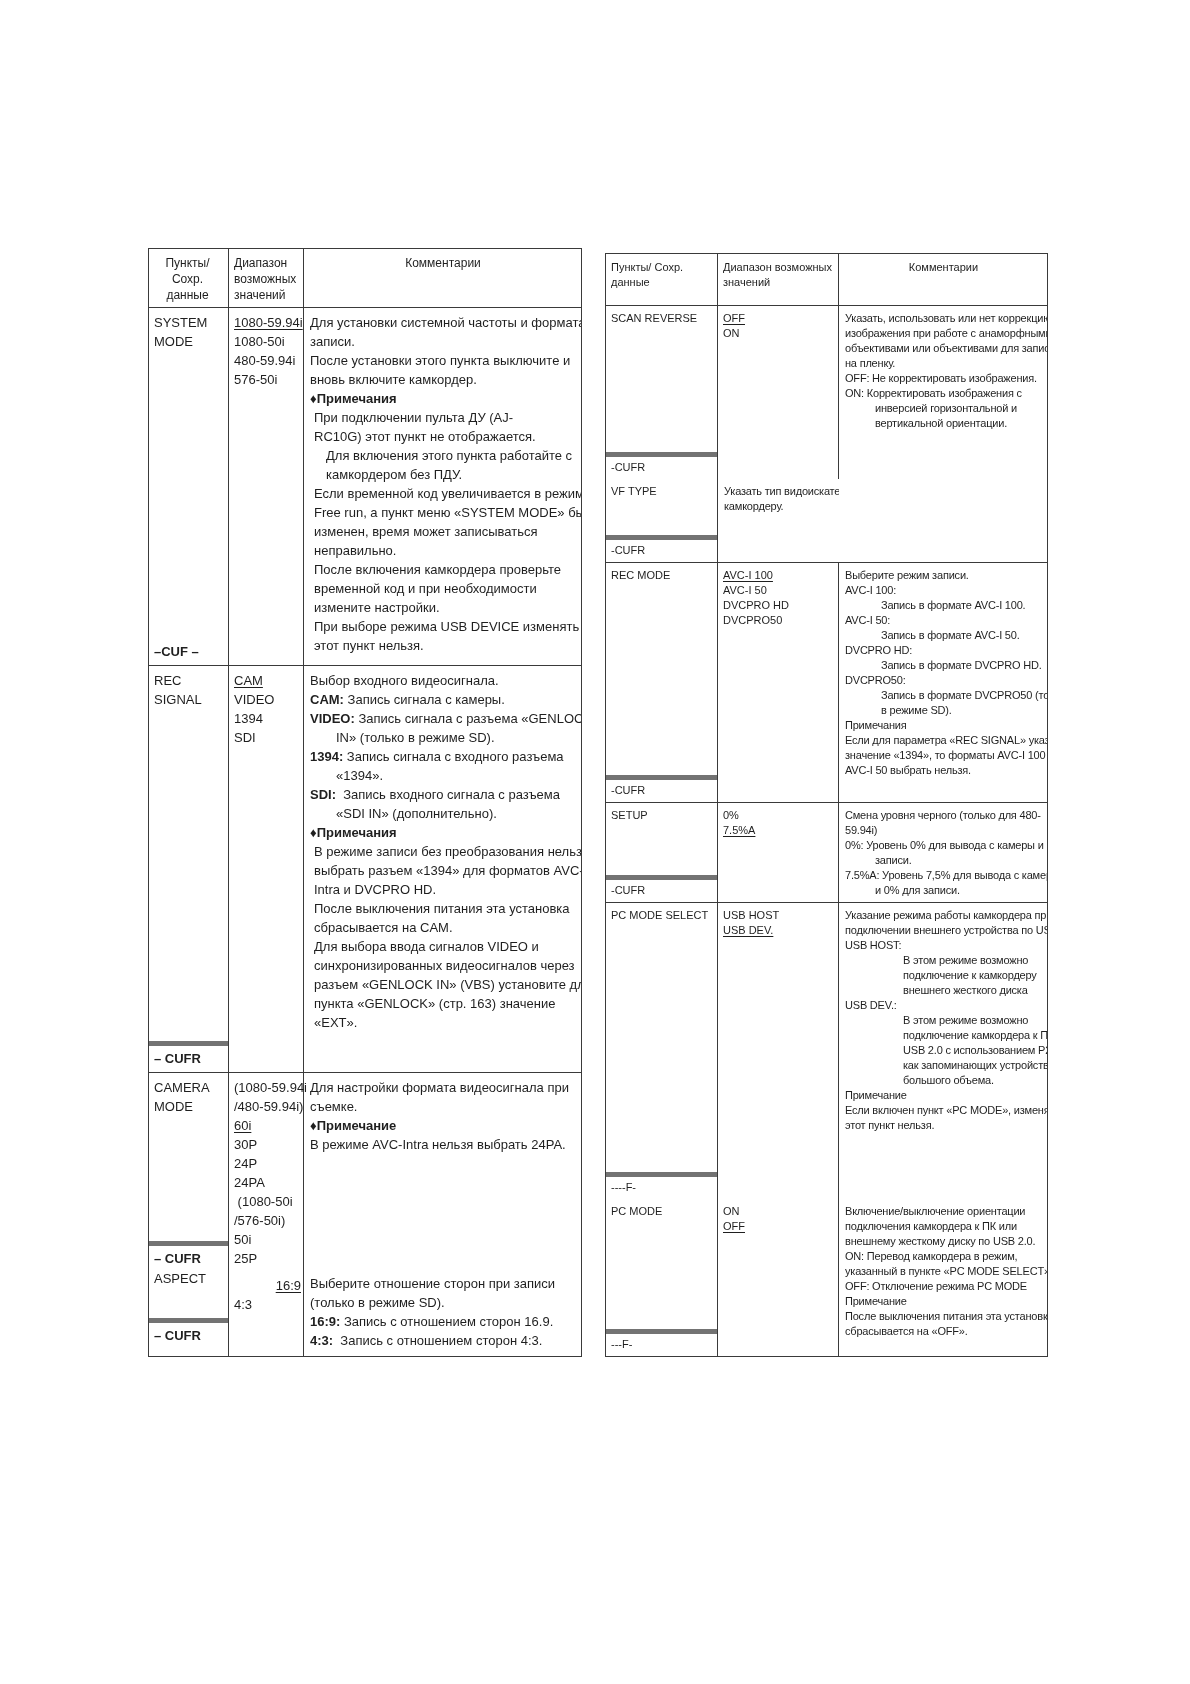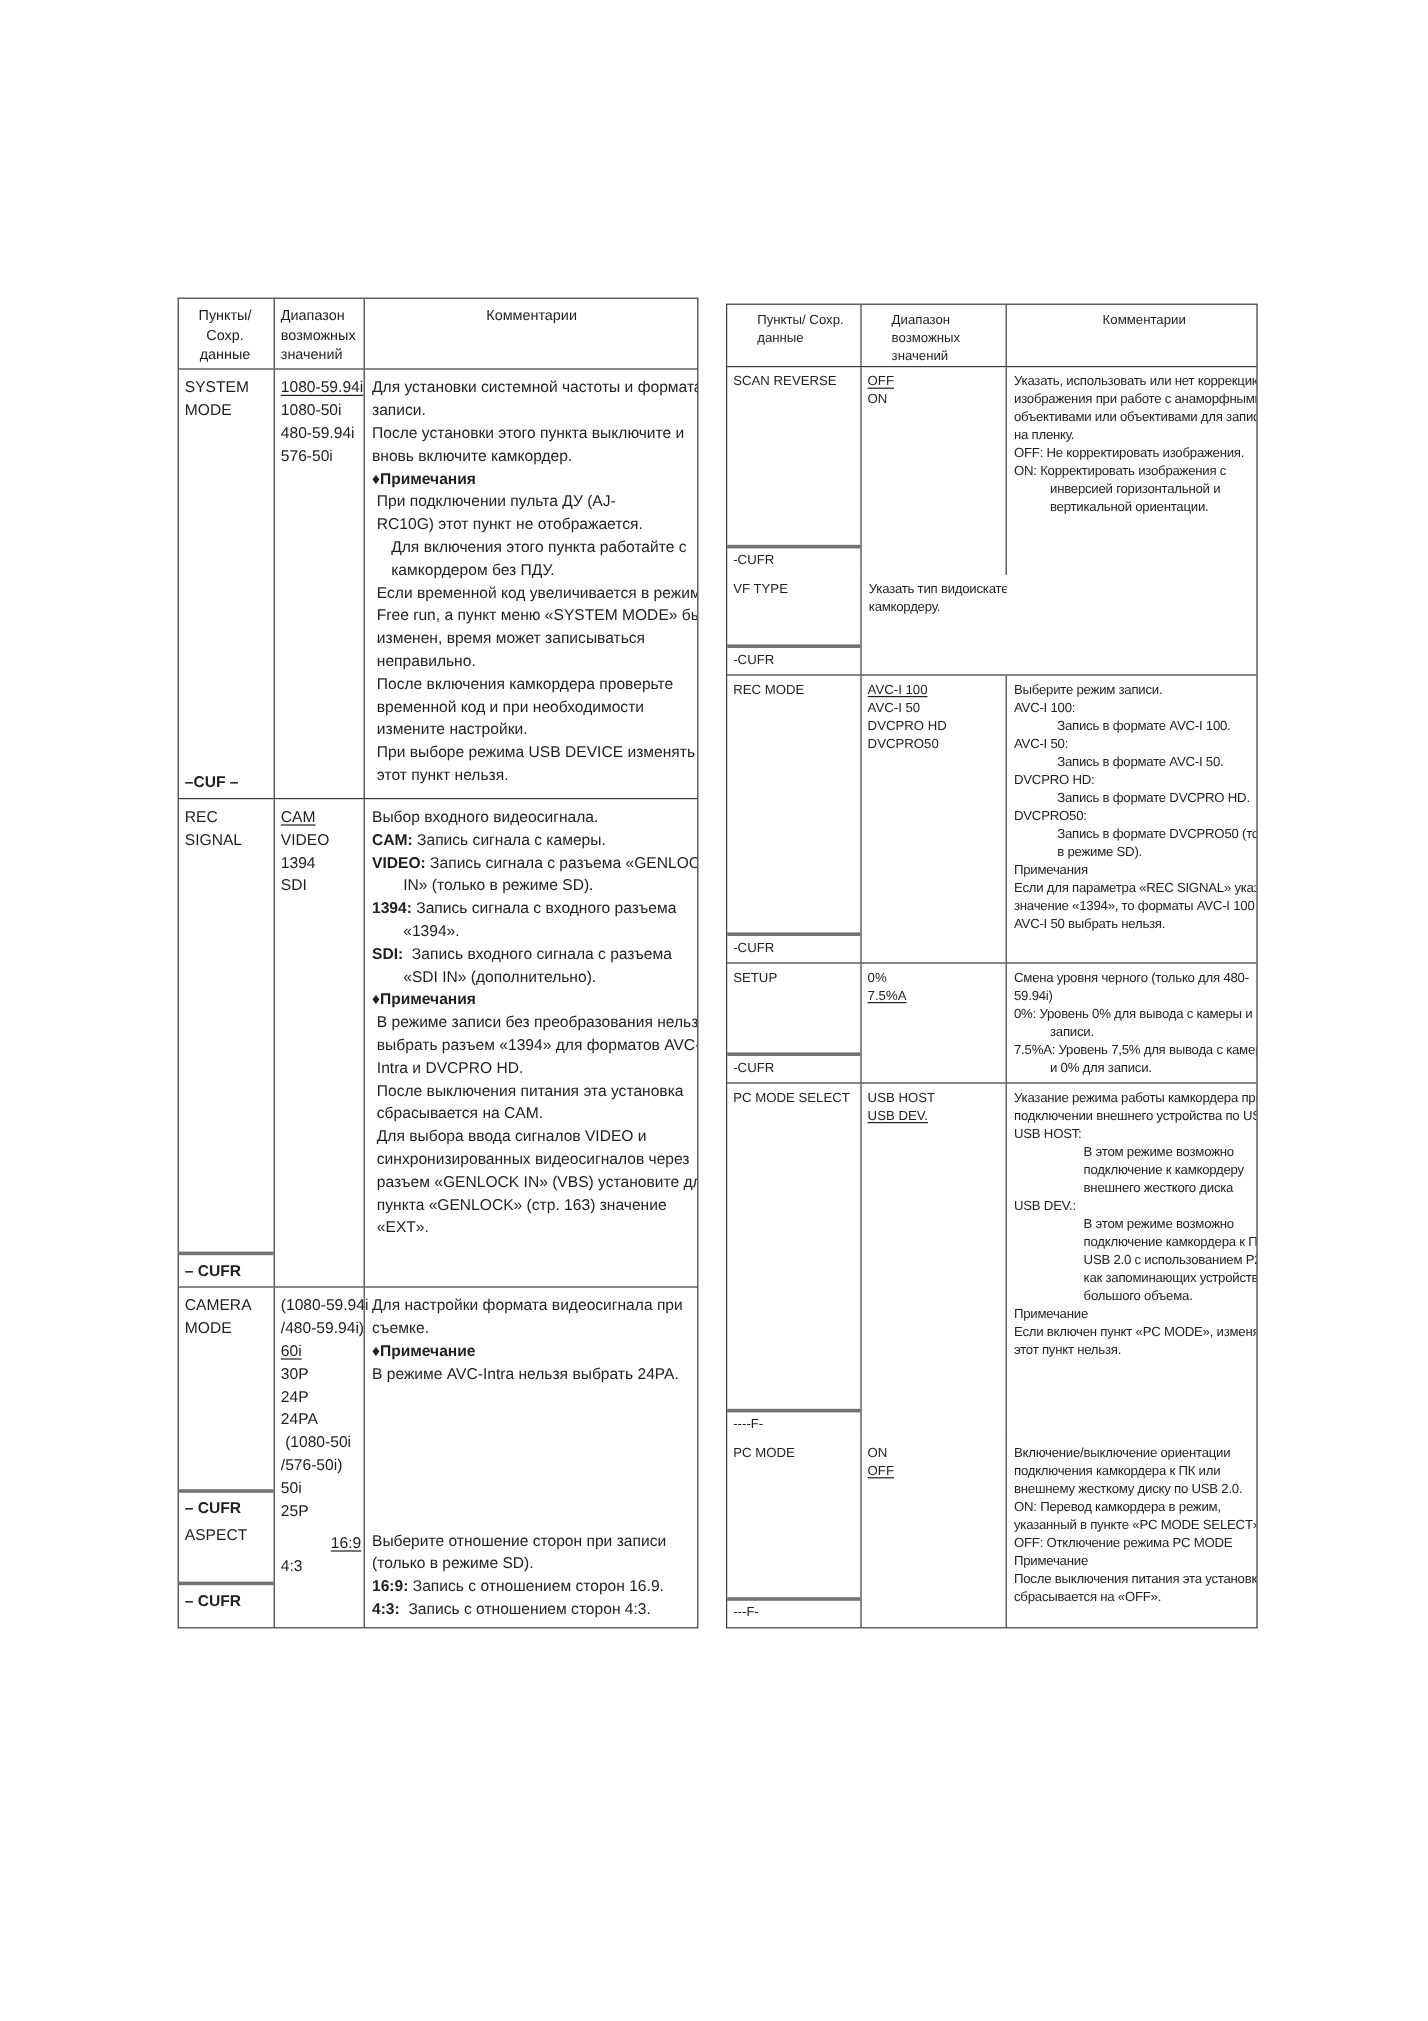--- a/index.html
+++ b/index.html
@@ -10,27 +10,27 @@
   .tbl{position:absolute;border:1px solid #3a3a3a;background:#fff;}
   .row{display:grid;grid-template-columns:var(--c1) var(--c2) 1fr;}
   .hdr{border-bottom:1px solid #3a3a3a;}
   .blk{position:relative;}
   .blk.bb{border-bottom:1px solid #3a3a3a;}
   .c1{border-right:1px solid #3a3a3a;display:flex;flex-direction:column;
       padding:5px 3px 0 5px;}
   .c2{border-right:1px solid #3a3a3a;padding:5px 2px 0 5px;}
   .c3{padding:5px 2px 4px 6px;overflow:hidden;}
   .hc{padding:6px 4px 0 5px;white-space:pre-line;line-height:1.35;font-size:12px;}
-  .tbl-right .hc{font-size:11px;margin-left:20px;}
+  .tbl-right .hc{font-size:11px;}
   .hc0,.hc1{border-right:1px solid #3a3a3a;}
   .hc2{text-align:center;}
   .tbl-left .hc0{text-align:center;padding-left:2px;}
   .iname{white-space:pre-line;line-height:var(--lh);}
   .save{line-height:var(--lh);padding:3px 0 2px 0;margin-bottom:2px;flex:0 0 auto;}
-  .save.lt{border-top:3px solid #737373;margin-left:-5px;margin-right:-3px;padding-left:5px;}
+  .save.lt{border-top:5px solid #737373;margin-left:-5px;margin-right:-3px;padding-left:5px;}
   .bld{font-weight:bold;}
   .val{line-height:var(--lh);white-space:pre;}
   .cl{line-height:var(--lh);white-space:pre;}
   .tbl-right .cl{letter-spacing:-0.2px;}
   .u{text-decoration:underline;text-underline-offset:2px;}
 </style>
 </head>
 <body>
 
 <div class="page">

